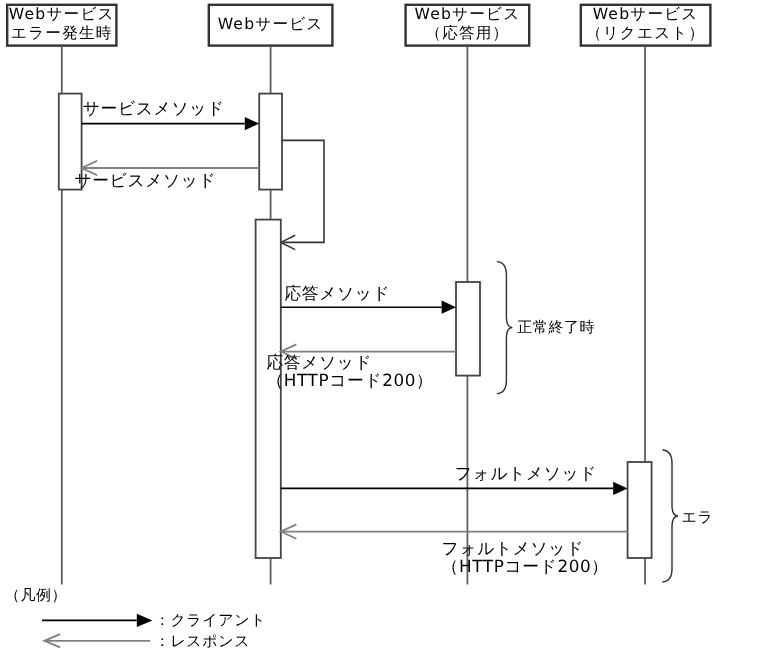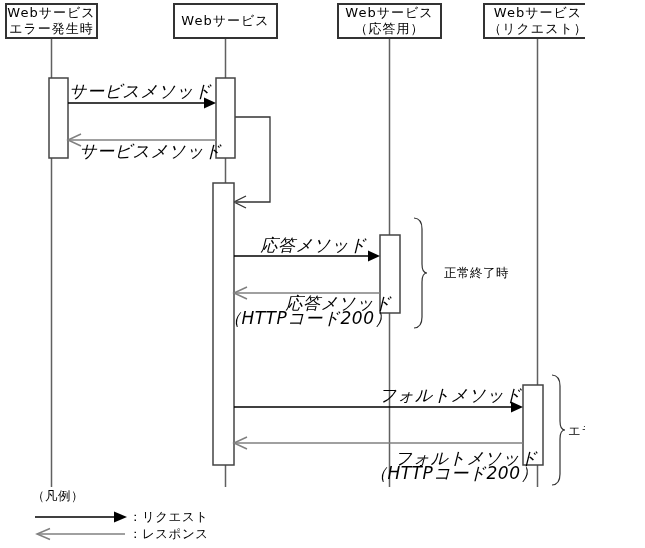--- a/index.html
+++ b/index.html
@@ -4,20 +4,21 @@
 <style>
   html, body { margin: 0; padding: 0; background: #fff; }
   #stage {
     position: relative;
     width: 585px;
     height: 548px;
     background: #ffffff;
     font-family: "DejaVu Sans", "Liberation Sans", sans-serif;
     color: #000;
     overflow: hidden;
+    padding-left: 10px;
   }
   #wires { position: absolute; left: 0; top: 0; }
   .participant {
     position: absolute;
     top: 3px;
     height: 36px;
     border: 2px solid #333;
     background: #fff;
     display: flex;
     flex-direction: column;
@@ -25,27 +26,26 @@
     justify-content: center;
     font-size: 13px;
     line-height: 16px;
     letter-spacing: 1px;
     text-align: center;
     box-sizing: border-box;
     z-index: 2;
   }
   .lbl {
     position: absolute;
-    font-size: 17px;
+    font-size: 14px;
     line-height: 15px;
     white-space: nowrap;
-    text-align: right;
+    text-align: left;
     z-index: 3;
     letter-spacing: 0.5px;
-    font-style: italic;
   }
   .annot {
     position: absolute;
     font-size: 12.5px;
     white-space: nowrap;
     z-index: 3;
     letter-spacing: 0.5px;
   }
 </style>
 </head>
@@ -126,20 +126,20 @@
     <div>（HTTPコード200）</div>
   </div>
 
   <div class="lbl" style="left:379px; top:388px; width:140px;">フォルトメソッド</div>
 
   <div class="lbl" style="left:368px; top:451px; width:170px;">
     <div>フォルトメソッド</div>
     <div>（HTTPコード200）</div>
   </div>
 
-  <div class="annot" style="left:444px; top:265px;">正常終了時</div>
+  <div class="annot" style="left:431px; top:265px;">正常終了時</div>
   <div class="annot" style="left:568px; top:423px;">エラー発生時</div>
 
-  <div class="annot" style="left:4px; top:488px;margin-left:28px;">（凡例）</div>
-  <div class="annot" style="left:129px; top:509px;">：リクエスト</div>
+  <div class="annot" style="left:4px; top:488px;">（凡例）</div>
+  <div class="annot" style="left:129px; top:509px;">：クライアント</div>
   <div class="annot" style="left:129px; top:526px;">：レスポンス</div>
 
 </div>
 
 </body></html>

